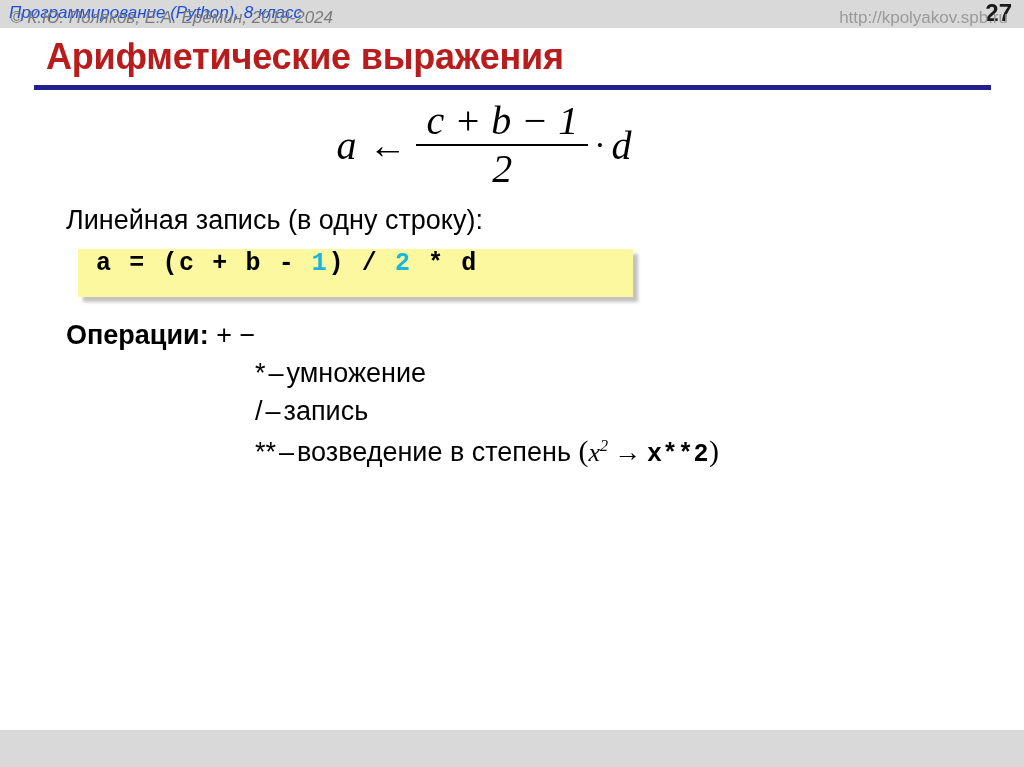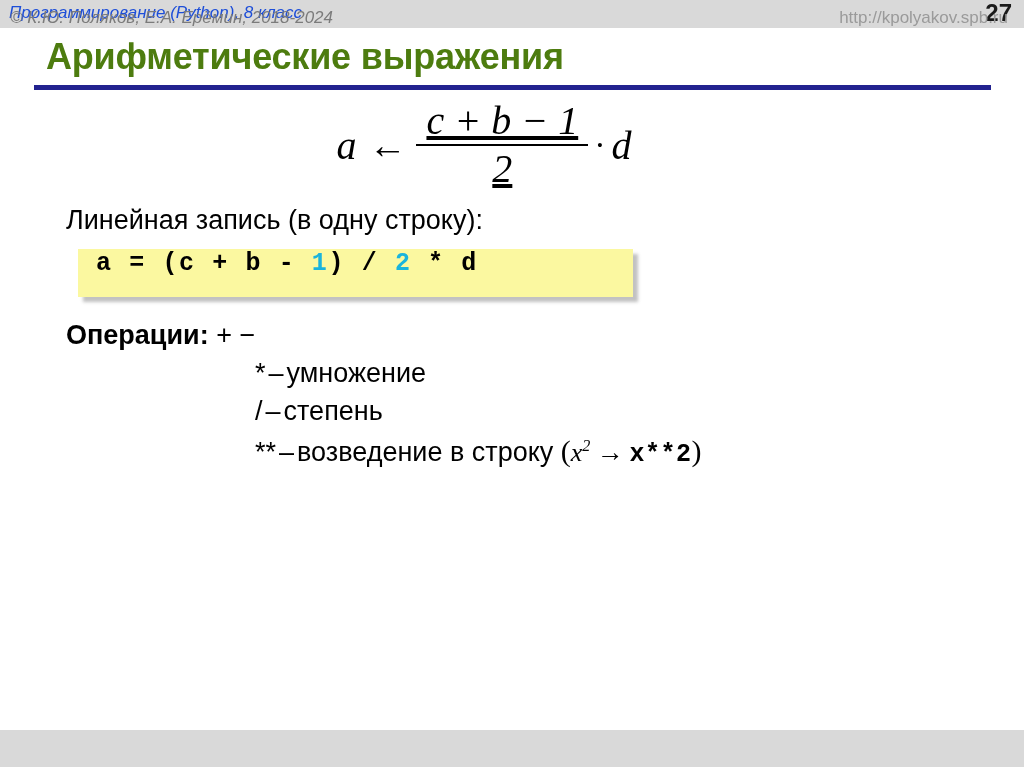--- a/index.html
+++ b/index.html
@@ -45,21 +45,21 @@
   }
 
   
   .slide-title {
     position: absolute;
     left: 46px;
     top: 36px;
     font-size: 36px;
     font-weight: bold;
     letter-spacing: -0.2px;
-    color: #4d7c0f;
+    color: #b91c1c;
     white-space: nowrap;
   }
   .title-rule {
     position: absolute;
     left: 34px;
     top: 85px;
     width: 957px;
     height: 5px;
     background: #22228f;
   }
@@ -89,21 +89,20 @@
     font-size: 38px;
     margin: 0 10px 0 12px;
     line-height: 1;
   }
   .fraction {
     display: inline-flex;
     flex-direction: column;
     align-items: center;
     justify-content: flex-start;
     vertical-align: middle;
-    text-decoration: underline;
   }
   .frac-num {
     padding: 0 10px 2px 10px;
     white-space: nowrap;
     line-height: 1.05;
   }
   .frac-bar {
     width: 100%;
     height: 2px;
     background: #000000;
@@ -257,19 +256,19 @@
 <div class="linear-label">Линейная запись (в одну строку):</div>
 
 <div class="code-box">
   <div class="code-text"><span>a = (c + b - </span><span class="code-num">1</span><span>) / </span><span class="code-num">2</span><span> * d</span></div>
 </div>
 
 <div class="ops-title"><b>Операции:</b><span class="ops-plusminus">&nbsp;</span><span class="ops-plusminus">+  −</span></div>
 
 <div class="op-line op-line-1"><span class="op-sym">*</span><span class="op-dash">–</span><span>умножение</span></div>
 
-<div class="op-line op-line-2"><span class="op-sym">/</span><span class="op-dash">–</span><span>степень</span></div>
-
-<div class="op-line op-line-3"><span class="op-sym">**</span><span class="op-dash">–</span><span>возведение в строку</span><span>&nbsp;</span><span class="paren">(</span><span class="pow-math"><span>x</span><sup>2</sup></span><span class="pow-arrow">→</span><span class="pow-code">x**2</span><span class="paren">)</span></div>
+<div class="op-line op-line-2"><span class="op-sym">/</span><span class="op-dash">–</span><span>запись</span></div>
+
+<div class="op-line op-line-3"><span class="op-sym">**</span><span class="op-dash">–</span><span>возведение в степень</span><span>&nbsp;</span><span class="paren">(</span><span class="pow-math"><span>x</span><sup>2</sup></span><span class="pow-arrow">→</span><span class="pow-code">x**2</span><span class="paren">)</span></div>
 
 <div class="footer-bar"></div>
 <div class="footer-copy">© К.Ю. Поляков, Е.А. Ерёмин, 2018-2024</div>
 <div class="footer-url">http://kpolyakov.spb.ru</div>
 
 </body></html>

